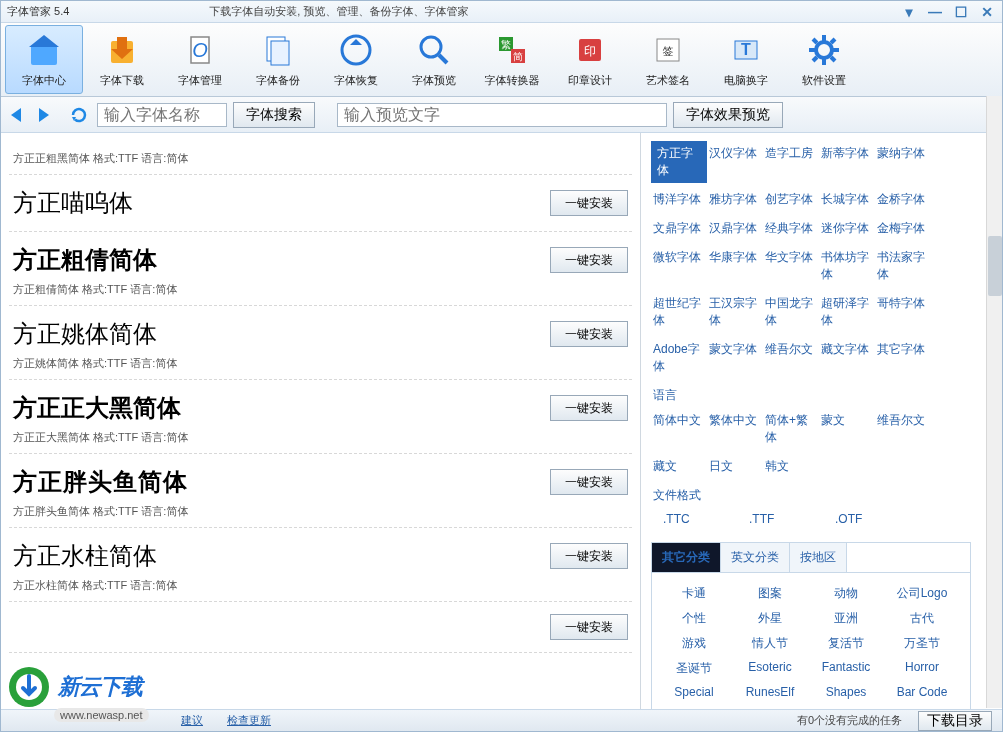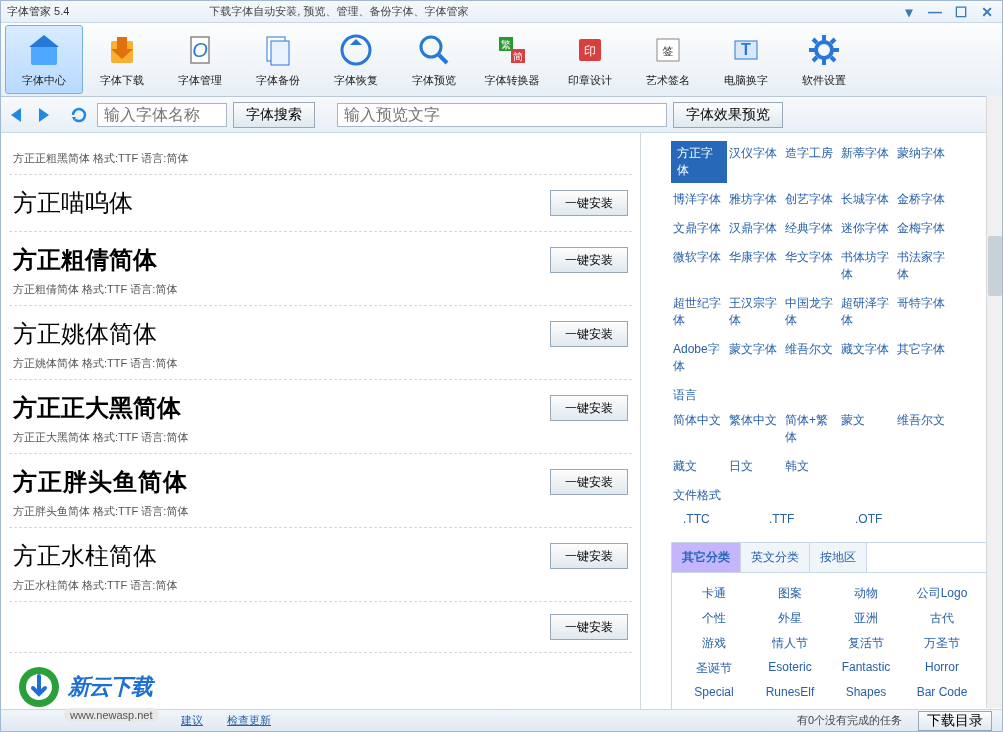--- a/index.html
+++ b/index.html
@@ -16,44 +16,44 @@
 .tool-icon { width: 38px; height: 38px; display: flex; align-items: center; justify-content: center; }
 .tool-label { font-size: 11px; color: #222; }
 
 .searchbar { height: 36px; background: linear-gradient(#f8fafc, #e8eff6); display: flex; align-items: center; padding: 0 6px; gap: 6px; border-bottom: 1px solid #c8d8e8; }
 .nav-arrows { display: flex; gap: 2px; }
 .nav-arrow { width: 26px; height: 22px; display: flex; align-items: center; justify-content: center; cursor: pointer; }
 .refresh-btn { width: 24px; height: 22px; display: flex; align-items: center; justify-content: center; cursor: pointer; }
 .searchbar input { height: 24px; border: 1px solid #a8b8c8; padding: 0 6px; font-size: 16px; }
 .btn { height: 26px; background: linear-gradient(#fdfdfd, #e0e8ef); border: 1px solid #98a8b8; padding: 0 12px; cursor: pointer; font-size: 14px; }
 
-.content { display: flex; height: 576px; gap: 20px; }
+.content { display: flex; height: 576px; }
 .font-list { width: 640px; overflow-y: auto; border-right: 1px solid #d0d8e0; padding: 4px 8px; }
 .font-item { padding: 8px 4px; border-bottom: 1px dashed #d8d8d8; }
 .font-preview { font-size: 24px; margin: 4px 0; display: flex; align-items: center; justify-content: space-between; }
 .font-preview-text { flex: 1; }
 .install-btn { height: 26px; background: linear-gradient(#fdfdfd, #e0e8ef); border: 1px solid #98a8b8; padding: 0 14px; cursor: pointer; font-size: 12px; white-space: nowrap; }
 .font-meta { font-size: 11px; color: #555; margin-top: 6px; }
 
 .sidebar { width: 340px; padding: 8px 10px; overflow-y: auto; }
 .cat-grid { display: flex; flex-wrap: wrap; gap: 4px 0; }
 .cat-item { width: 56px; padding: 4px 2px; color: #2860a8; cursor: pointer; font-size: 12px; text-align: left; }
 .cat-item.sel { background: #2868b8; color: #fff; padding: 4px 6px; }
 .cat-head { color: #2860a8; font-size: 12px; padding: 8px 2px 4px; font-weight: normal; }
 .tabs { display: flex; border: 1px solid #c8d8e8; margin-top: 12px; }
 .tab { padding: 6px 10px; cursor: pointer; border-right: 1px solid #c8d8e8; background: #f0f5fa; color: #2860a8; font-size: 12px; }
-.tab.active { background: #c4b5fd; color: #2868b8; font-weight: bold; font-family: Liberation Serif, serif; }
+.tab.active { background: #0f172a; color: #2868b8; font-weight: bold; font-family: Liberation Serif, serif; }
 .sub-grid { border: 1px solid #c8d8e8; border-top: none; padding: 8px 4px; display: flex; flex-wrap: wrap; }
 .sub-item { width: 76px; padding: 4px 2px; color: #2860a8; cursor: pointer; font-size: 12px; text-align: center; }
 
 .statusbar { height: 22px; background: linear-gradient(#f0f5fa, #e0e8f0); display: flex; align-items: center; padding: 0 10px; border-top: 1px solid #c8d8e8; font-size: 11px; }
 .status-link { color: #2860a8; text-decoration: underline; cursor: pointer; margin-right: 24px; }
 .status-right { margin-left: auto; display: flex; gap: 16px; align-items: center; color: #444; }
 
-.watermark { position: absolute; left: 16px; bottom: 10px; pointer-events: none; }
+.watermark { position: absolute; left: 6px; bottom: 10px; pointer-events: none; }
 .wm-logo { display: flex; align-items: center; gap: 6px; }
 .wm-text { font-size: 22px; font-weight: bold; color: #1e6fd4; text-shadow: 1px 1px 0 #fff, -1px -1px 0 #fff, 1px -1px 0 #fff, -1px 1px 0 #fff; font-style: italic; letter-spacing: -1px; }
 .wm-url { font-size: 11px; color: #555; background: #e8e8e8; padding: 1px 6px; border-radius: 8px; margin-top: -2px; }
 
 .scrollbar-right { position: absolute; right: 1px; top: 96px; width: 16px; height: 612px; background: #f0f0f0; border-left: 1px solid #d8d8d8; }
 .scroll-thumb { position: absolute; top: 140px; width: 14px; left: 1px; height: 60px; background: #c8d0d8; border-radius: 2px; }
 
 .f-bold { font-weight: 900; }
 .f-serif { font-family: SimSun, serif; }
 .f-fancy { letter-spacing: 1px; }

